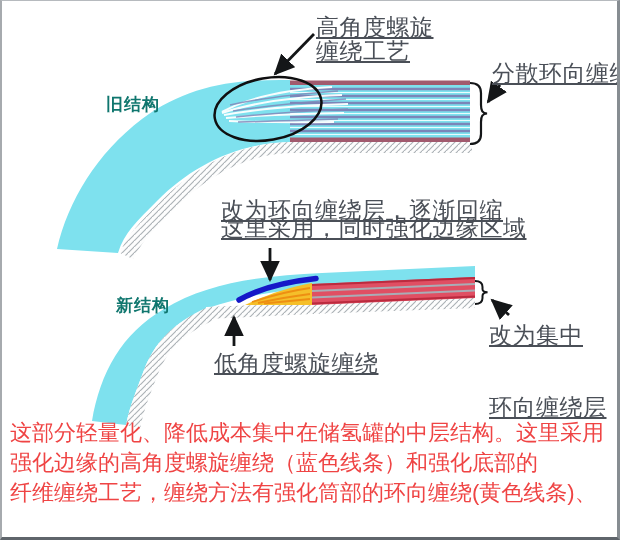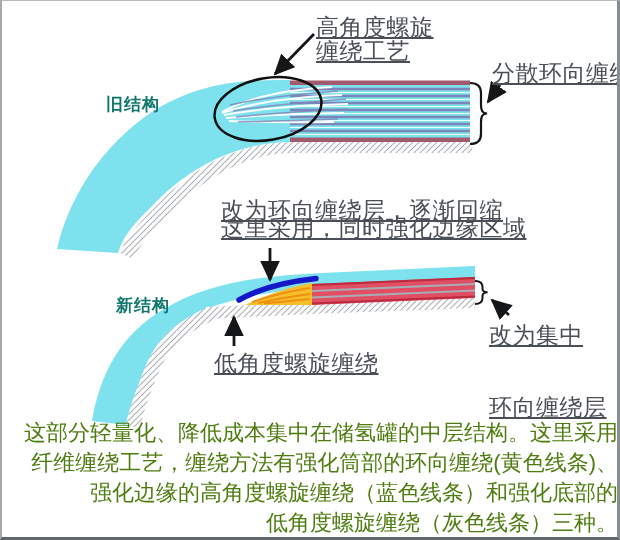--- a/index.html
+++ b/index.html
@@ -9,21 +9,21 @@
     border-top:1px solid #b6babe;border-left:2px solid #a6aaae;
     border-right:3px solid #878d92;border-bottom:3px solid #5f656b;
     font-family:"Liberation Sans","DejaVu Sans",sans-serif;
   }
   svg{position:absolute;left:0;top:0;}
   .lbl{position:absolute;white-space:nowrap;color:#4a4f57;}
   .ann{font-size:23px;letter-spacing:0.5px;text-decoration:underline;}
   .struct{font-size:17px;font-weight:bold;color:#0f766e;letter-spacing:1px;}
   .caption{
     position:absolute;left:8px;top:417px;width:608px;
-    font-size:22px;line-height:30px;color:#4d7c0f;letter-spacing:0px;text-align:right;
+    font-size:22px;line-height:30px;color:#ef4444;letter-spacing:0px;
   }
   .caption div{white-space:nowrap;}
 </style>
 </head>
 <body>
 
 <div class="frame">
 
   <svg width="620" height="540" viewBox="0 0 620 540">
     <defs>
@@ -144,18 +144,17 @@
 
   <div class="lbl struct" style="left:114px;top:293px;">新结构</div>
 
   <div class="lbl ann" style="left:212px;top:347px;">低角度螺旋缠绕</div>
 
   <div class="lbl ann" style="left:487px;top:319px;">改为集中</div>
   <div class="lbl ann" style="left:487px;top:351px;margin-top:40px;">环向缠绕层</div>
 
   <div class="caption">
     <div>这部分轻量化、降低成本集中在储氢罐的中层结构。这里采用</div>
+    <div>强化边缘的高角度螺旋缠绕（蓝色线条）和强化底部的</div>
     <div>纤维缠绕工艺，缠绕方法有强化筒部的环向缠绕(黄色线条)、</div>
-    <div>强化边缘的高角度螺旋缠绕（蓝色线条）和强化底部的</div>
-    <div>低角度螺旋缠绕（灰色线条）三种。</div>
   </div>
 
 </div>
 
 </body></html>

